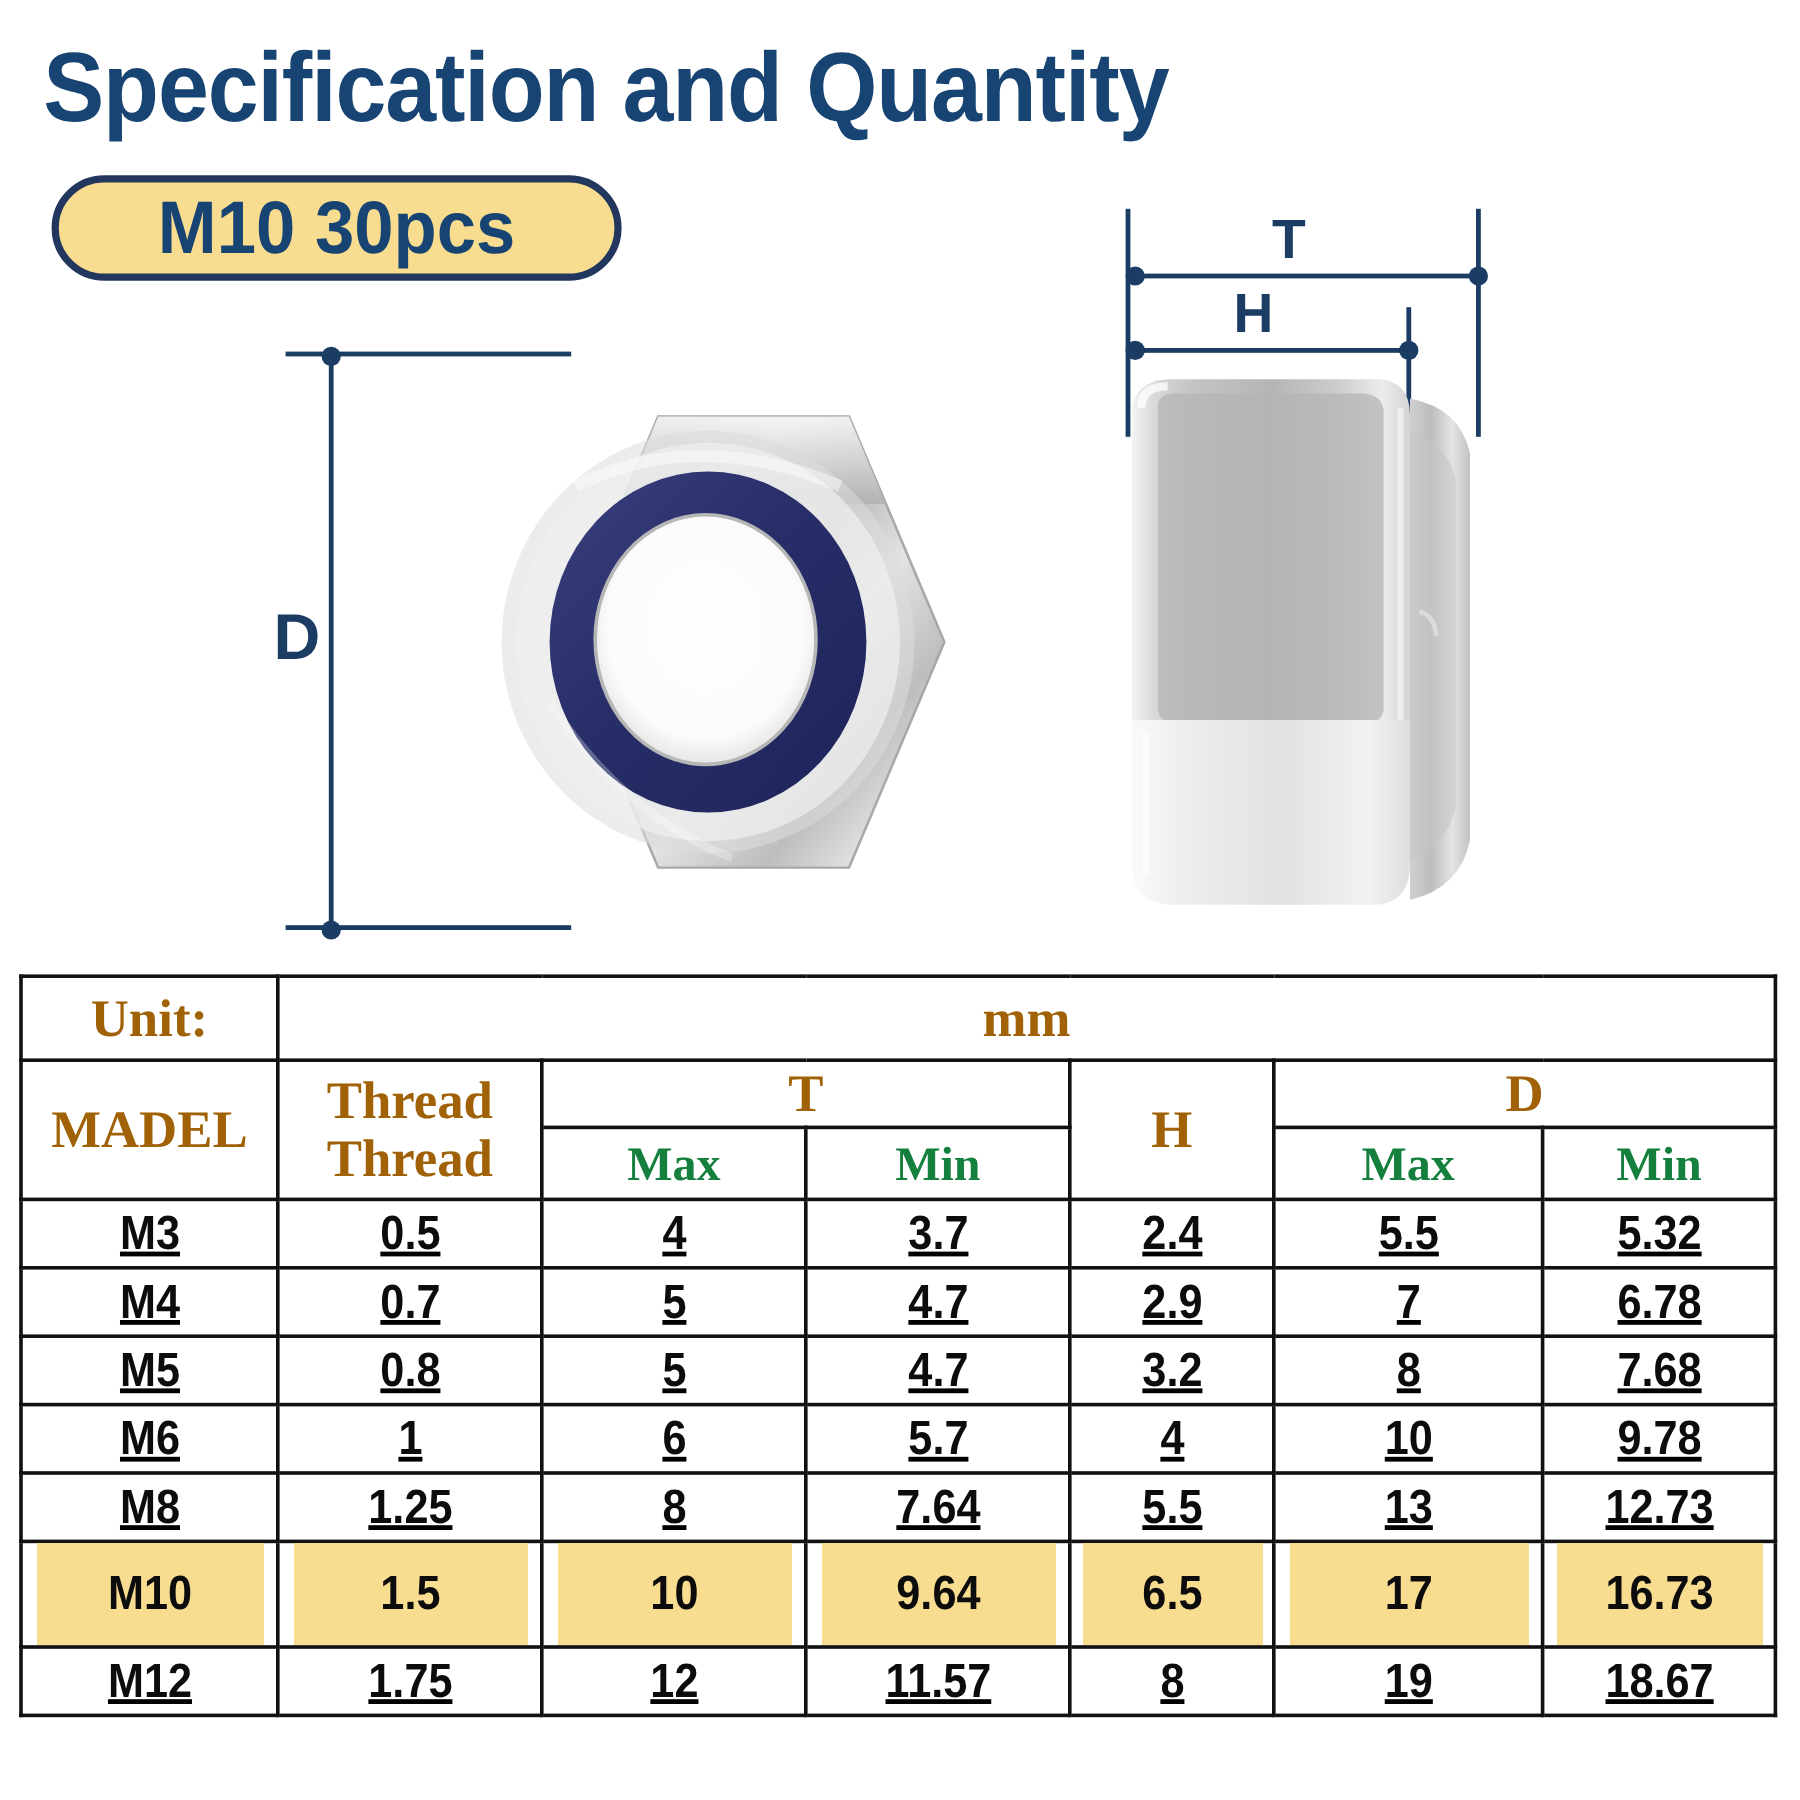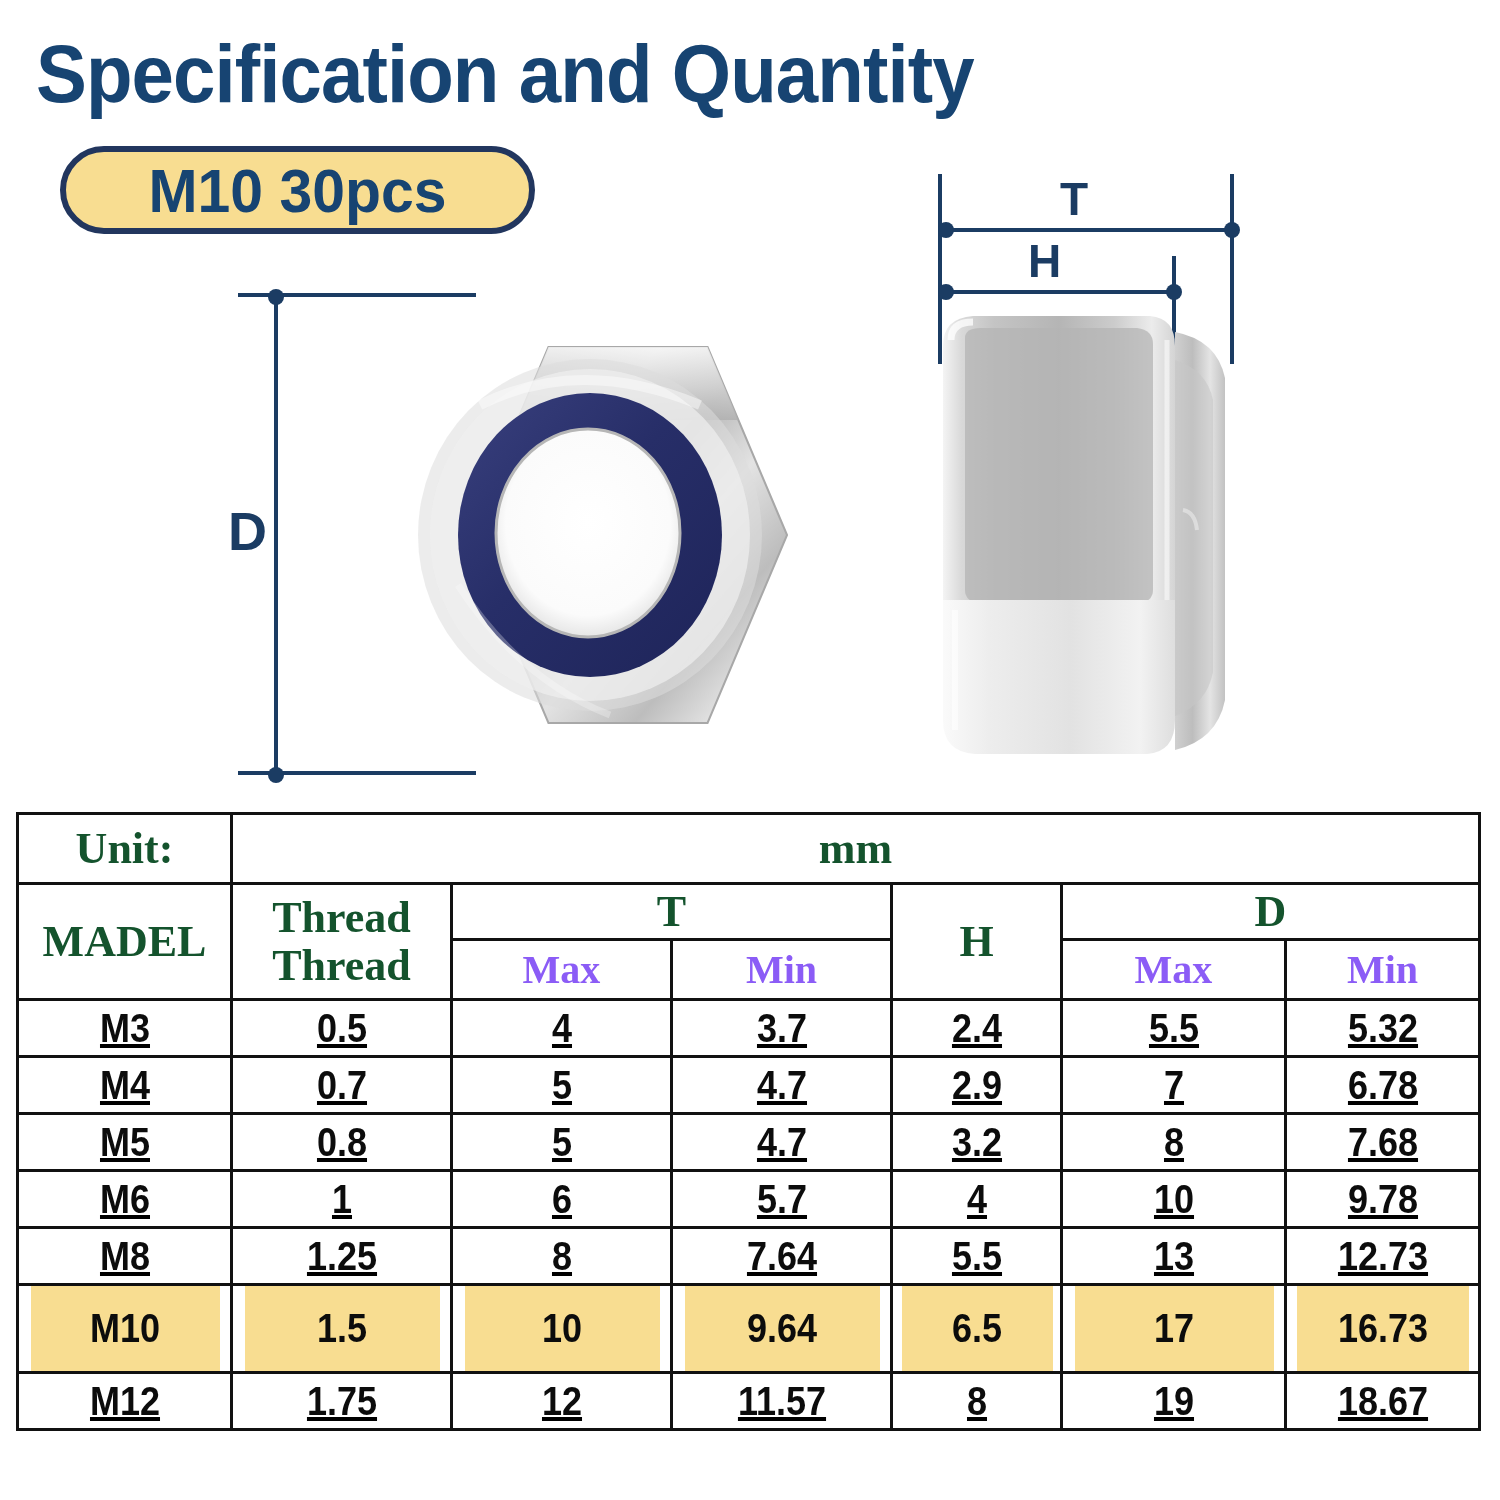--- a/index.html
+++ b/index.html
@@ -27,21 +27,21 @@
     letter-spacing: -1px;
     color: #174472;
     white-space: nowrap;
     transform: scaleX(0.93);
     transform-origin: left top;
   }
 
   
   #spec-badge {
     position: absolute;
-    left: 60px;
+    left: 43px;
     top: 146px;
     width: 475px;
     height: 88px;
     background: #f8dd91;
     border: 6px solid #22365e;
     border-radius: 46px;
     box-sizing: border-box;
   }
   #spec-badge-label {
     position: absolute;
@@ -178,28 +178,28 @@
   table.spec-table td {
     border: 3px solid #111111;
     text-align: center;
     vertical-align: middle;
     padding: 0;
   }
   .hdr {
     font-family: "Liberation Serif", serif;
     font-weight: bold;
     font-size: 44px;
-    color: #14532d;
+    color: #a16207;
     line-height: 48px;
   }
   .hdr-sm {
     font-family: "Liberation Serif", serif;
     font-weight: bold;
     font-size: 40px;
-    color: #8b5cf6;
+    color: #15803d;
     line-height: 44px;
   }
   .cell {
     font-family: "Liberation Sans", sans-serif;
     font-weight: bold;
     font-size: 40px;
     color: #0c0c0c;
     transform: scaleX(0.9);
   }
   tr.highlight td {

